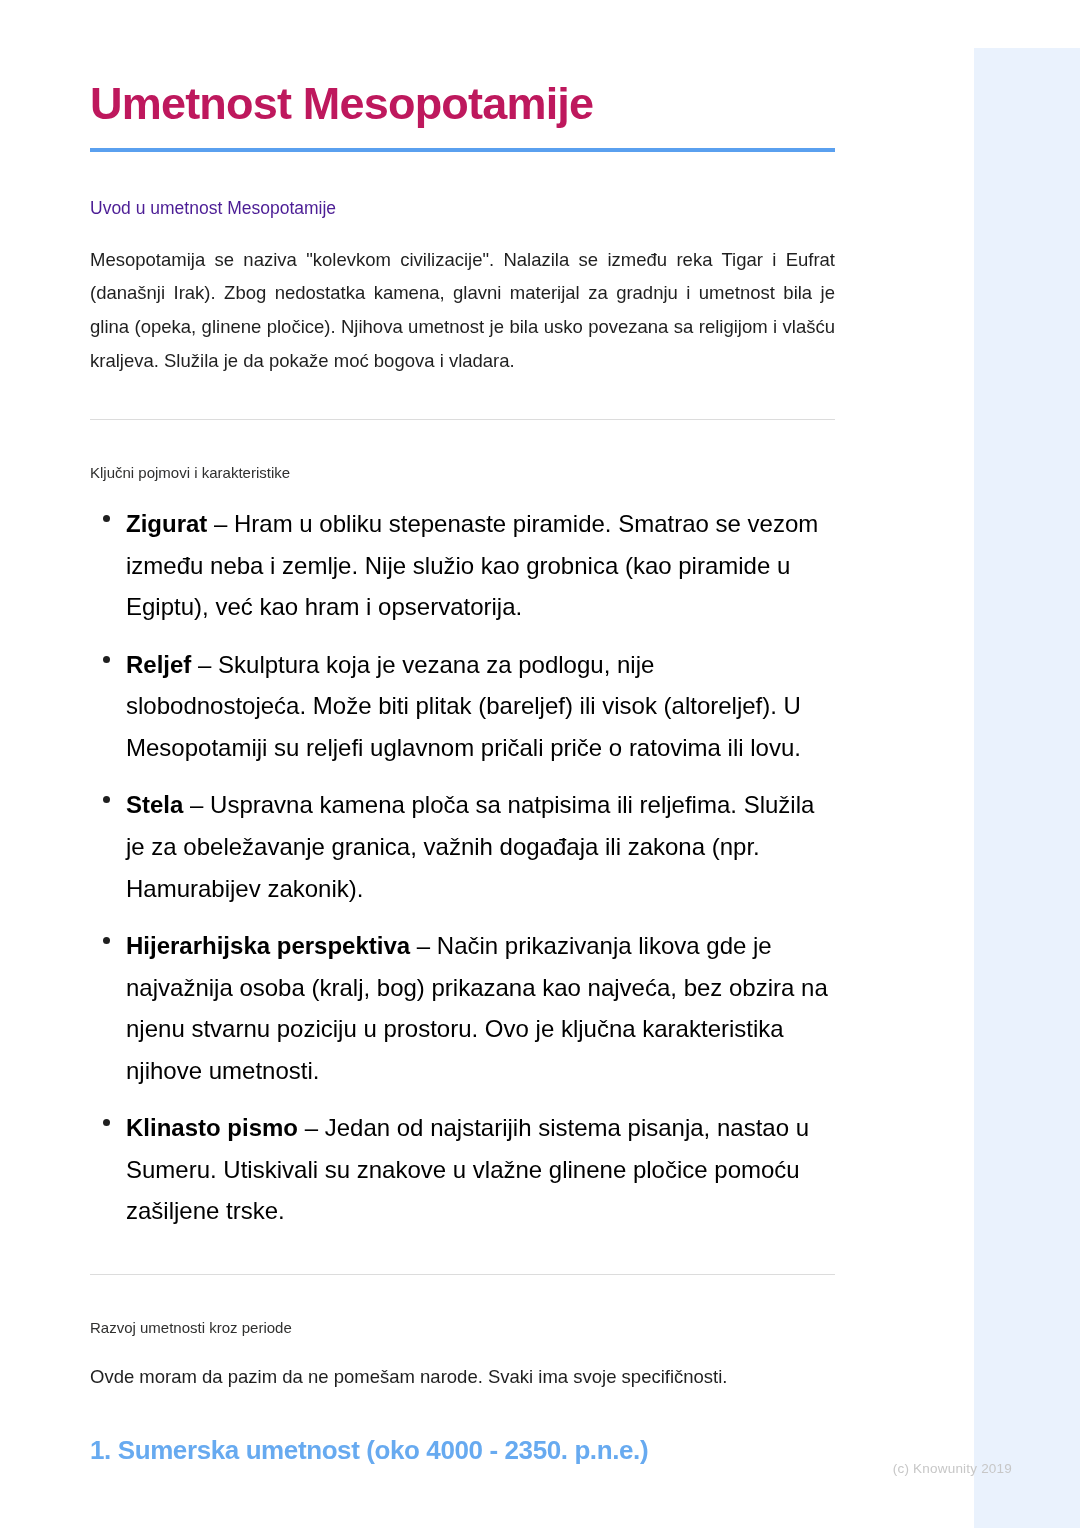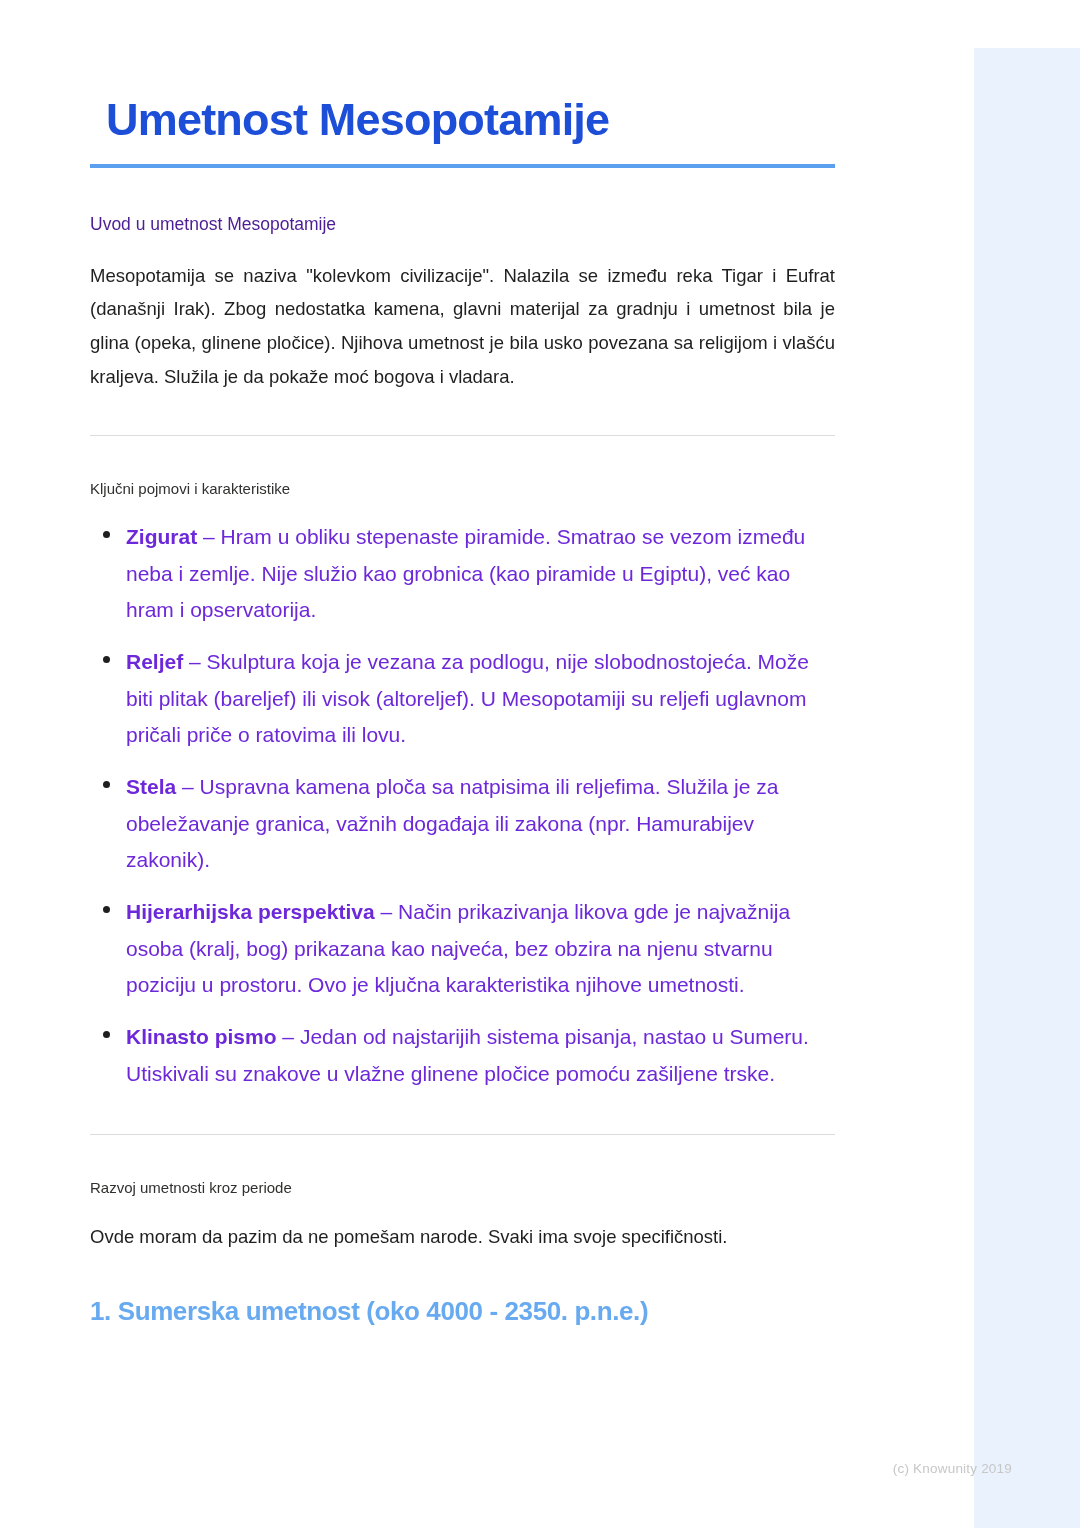--- a/index.html
+++ b/index.html
@@ -30,24 +30,24 @@
   }
   .content {
     position: absolute;
     left: 90px;
     top: 78px;
     width: 745px;
   }
   .doc-title {
     font-size: 45px;
     font-weight: bold;
-    color: #1d4ed8;
+    color: #be185d;
     letter-spacing: -0.8px;
     line-height: 1.15;
-    margin: 16px;
+    margin: 0;
   }
   .title-rule {
     margin-top: 18px;
     height: 4px;
     background: #5aa0ef;
     width: 100%;
   }
   .subhead {
     font-size: 17.5px;
     color: #4c1d95;
@@ -72,23 +72,23 @@
   }
   ul.terms {
     list-style: none;
     margin: 22px 0 0 0;
     padding: 0;
   }
   ul.terms > li {
     position: relative;
     padding-left: 36px;
     margin-bottom: 16px;
-    font-size: 21px;
+    font-size: 24px;
     line-height: 1.73;
-    color: #6d28d9;
+    color: #000000;
   }
   ul.terms > li::before {
     content: "";
     position: absolute;
     left: 13px;
     top: 12px;
     width: 7px;
     height: 7px;
     border-radius: 50%;
     background: #1f1f1f;

